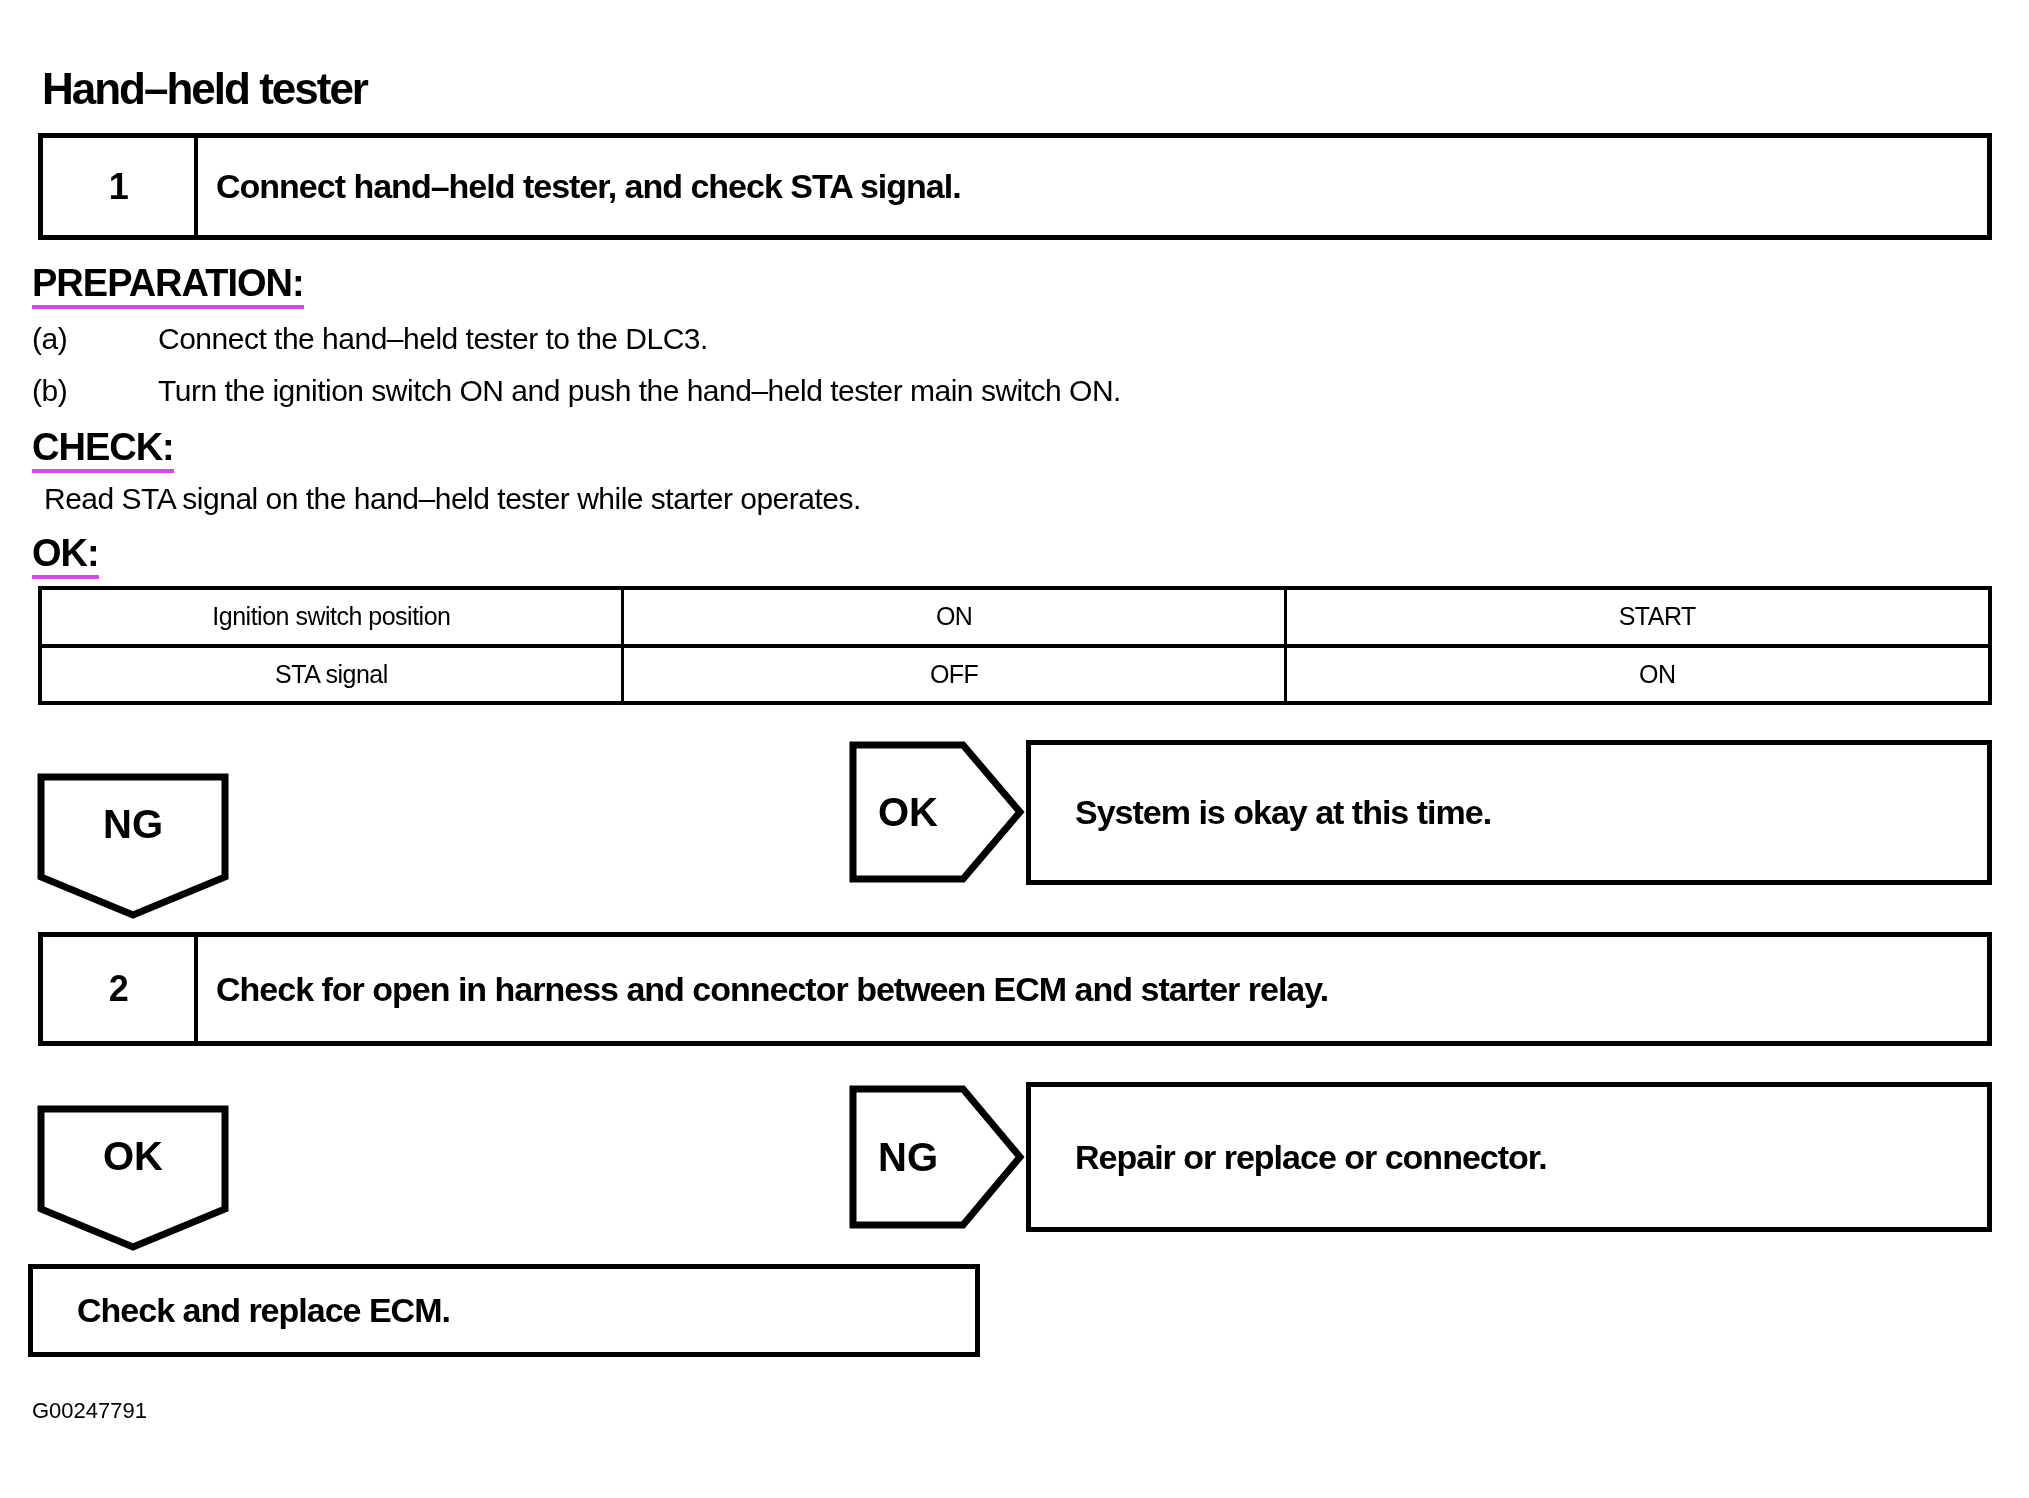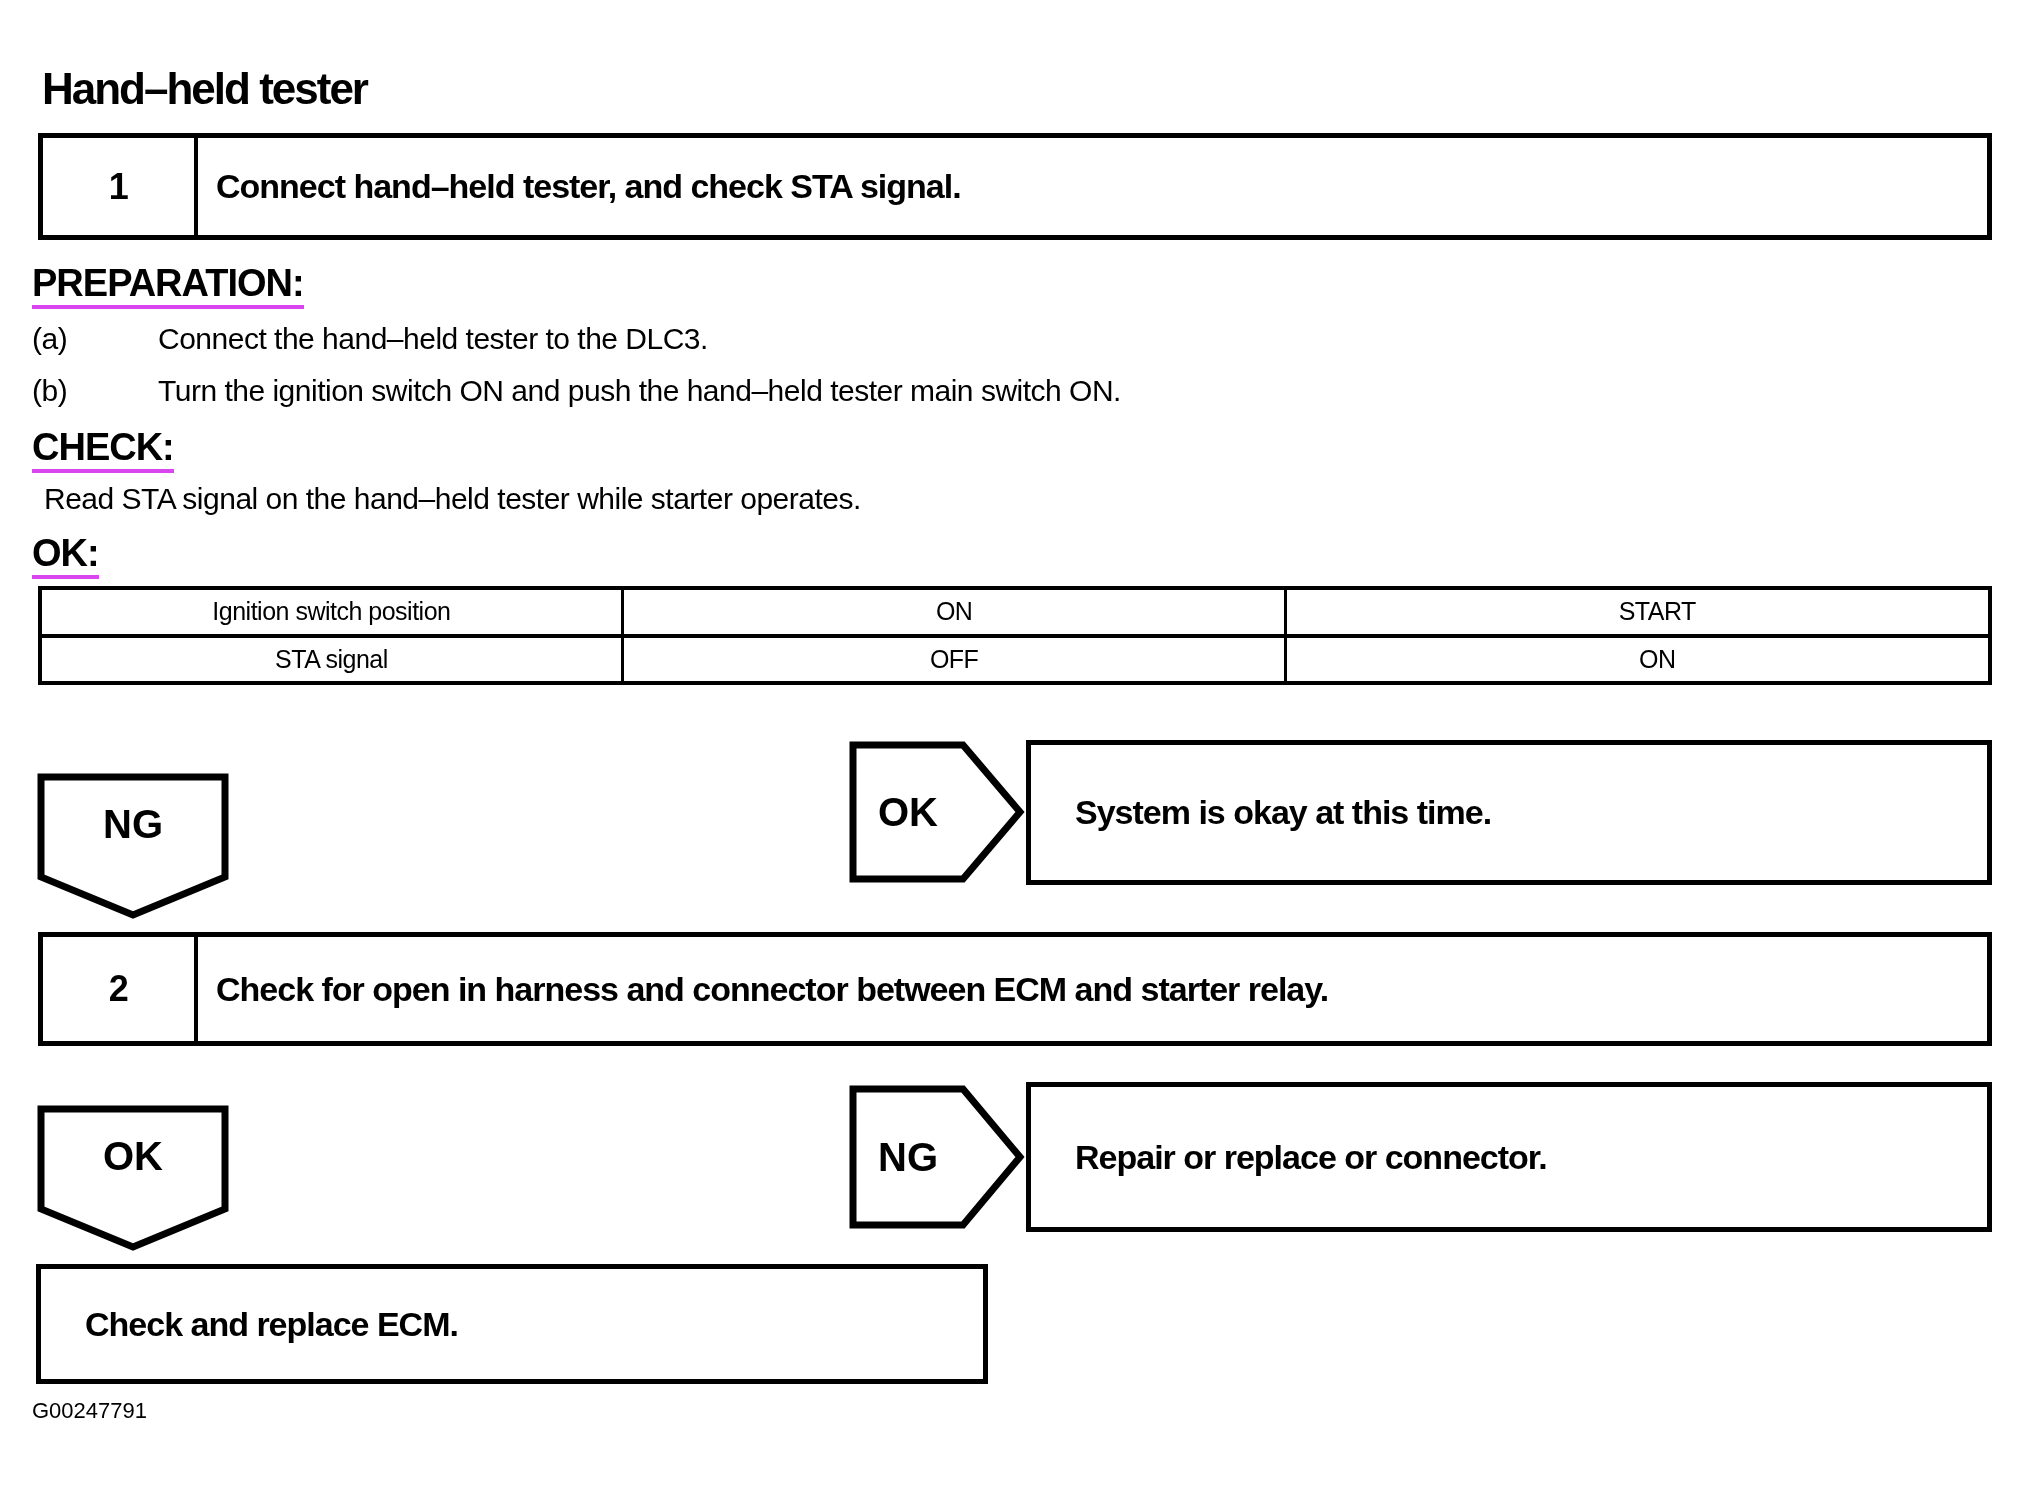--- a/index.html
+++ b/index.html
@@ -47,21 +47,21 @@
     font-size: 38px; font-weight: bold; letter-spacing: -1px;
     border-bottom: 4px solid #d946ef;
     display: inline-block;
   }
   .body-line { font-size: 30px; }
   .item-marker { left: 32px; width: 80px; }
   .item-text  { left: 158px; }
 
   
   .sig-table {
-    left: 38px; top: 586px; width: 1954px; height: 99px;
+    left: 38px; top: 586px; width: 1954px; height: 119px;
     border: 4px solid #000;
     display: flex; flex-direction: column;
     background: #fff;
   }
   .sig-row { flex: 1; display: flex; }
   .sig-row.first { border-bottom: 4px solid #000; }
   .sig-cell {
     display: flex; align-items: center; justify-content: center;
     font-size: 25px;
   }
@@ -79,21 +79,21 @@
   
   .result-box {
     border: 5px solid #000;
     display: flex; align-items: center;
     padding-left: 44px;
     font-size: 34px; font-weight: bold; letter-spacing: -1px;
     background: #fff;
   }
   .result-box.ok1 { left: 1026px; top: 740px;  width: 966px; height: 145px; }
   .result-box.ng2 { left: 1026px; top: 1082px; width: 966px; height: 150px; }
-  .result-box.ecm { left: 36px;  top: 1264px; width: 952px; height: 120px; }
+  .result-box.ecm { left: 28px;  top: 1264px; width: 952px; height: 93px; }
 
   .figure-id { left: 32px; top: 1398px; font-size: 22px; letter-spacing: 0; }
 </style>
 </head>
 <body>
 
 <div class="abs page-title">Hand–held tester</div>
 
 <div class="abs step-box one">
   <div class="step-num">1</div>

